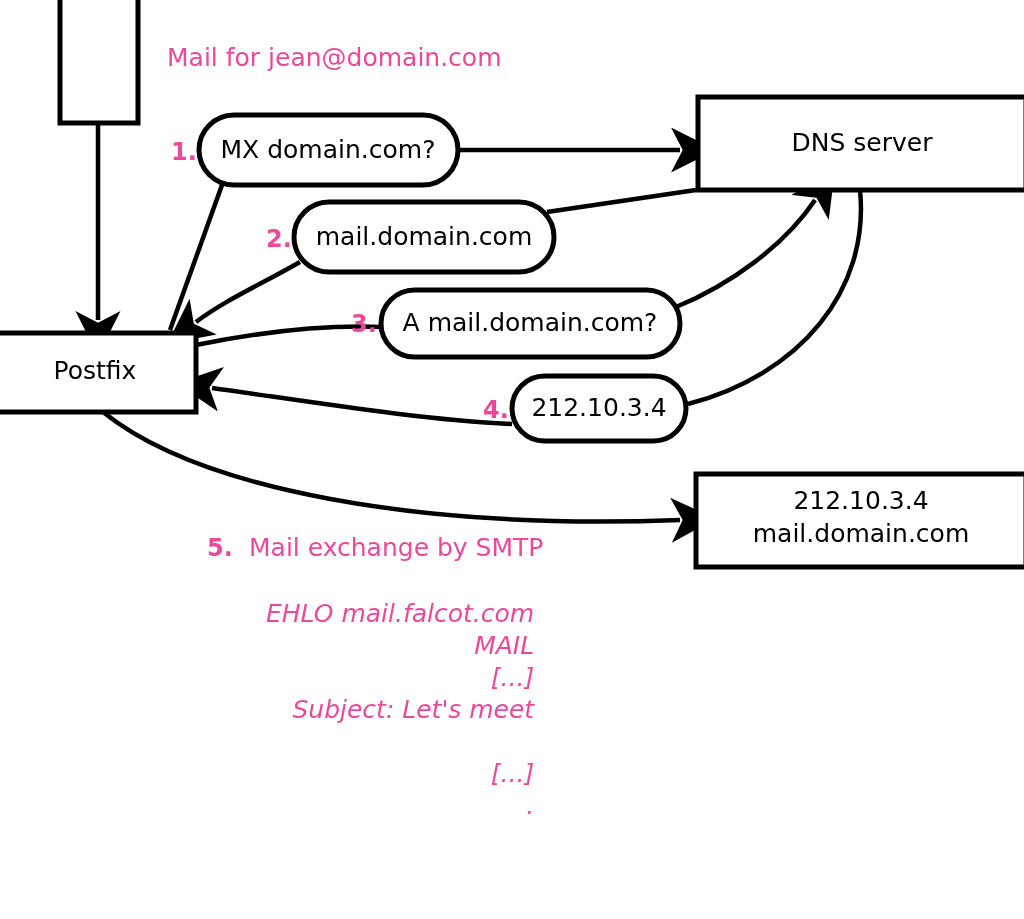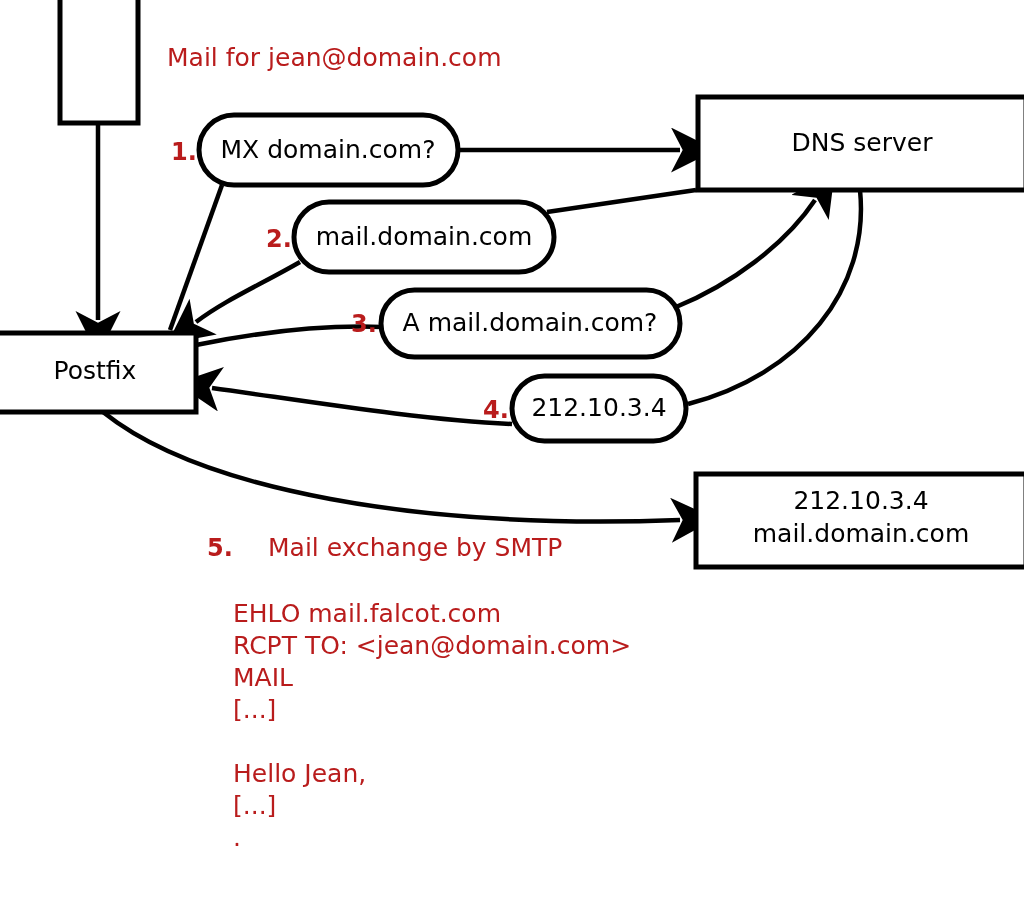--- a/index.html
+++ b/index.html
@@ -51,22 +51,23 @@
     font-family: "DejaVu Sans", "Liberation Sans", sans-serif;
     fill: #000000;
     font-size: 25px;
     text-anchor: middle;
     dominant-baseline: middle;
   }
   .txt {
     position: absolute;
     white-space: pre;
     font-family: "DejaVu Sans", "Liberation Sans", sans-serif;
-    color: #b91c1c;
+    color: #ec4899;
     line-height: 1.0;
+    text-align: right;
   }
   .caption {
     font-size: 25px;
   }
   .stepnum {
     font-size: 24px;
     font-weight: bold;
   }
   .steplabel {
     font-size: 25px;
@@ -174,17 +175,17 @@
   <div class="txt stepnum" style="left:171px; top:140px;">1.</div>
 
   <div class="txt stepnum" style="left:266px; top:227px;">2.</div>
 
   <div class="txt stepnum" style="left:351px; top:312px;">3.</div>
 
   <div class="txt stepnum" style="left:483px; top:398px;">4.</div>
 
   <div class="txt stepnum" style="left:207px; top:536px;">5.</div>
 
-  <div class="txt steplabel" style="left:249px; top:535px;margin-left:19px;">Mail exchange by SMTP</div>
+  <div class="txt steplabel" style="left:249px; top:535px;">Mail exchange by SMTP</div>
 
-  <div class="txt mono-block" style="left:233px; top:598px;"><div>EHLO mail.falcot.com</div><div>RCPT TO: &lt;jean@domain.com&gt;</div><div>MAIL</div><div>[...]</div><div>&nbsp;</div><div>Hello Jean,</div><div>[...]</div><div>.</div></div>
+  <div class="txt mono-block" style="left:266px; top:598px;font-style:italic;"><div>EHLO mail.falcot.com</div><div>MAIL</div><div>[...]</div><div>Subject: Let's meet</div><div>&nbsp;</div><div>[...]</div><div>.</div></div>
 
 </div>
 
 </body></html>

